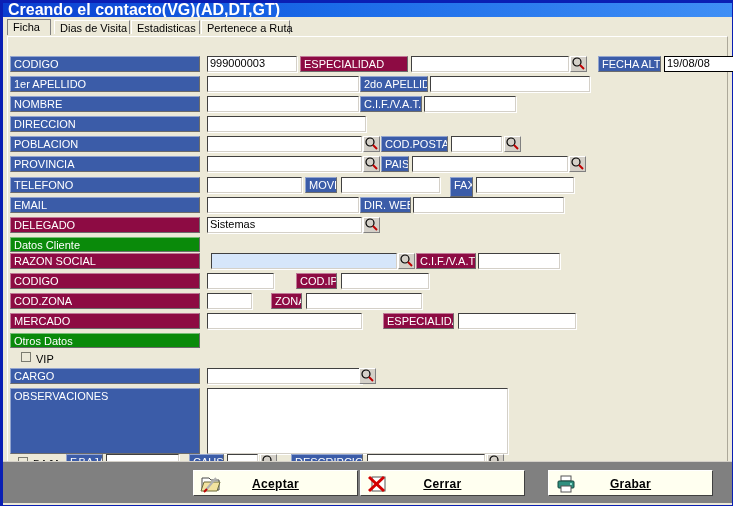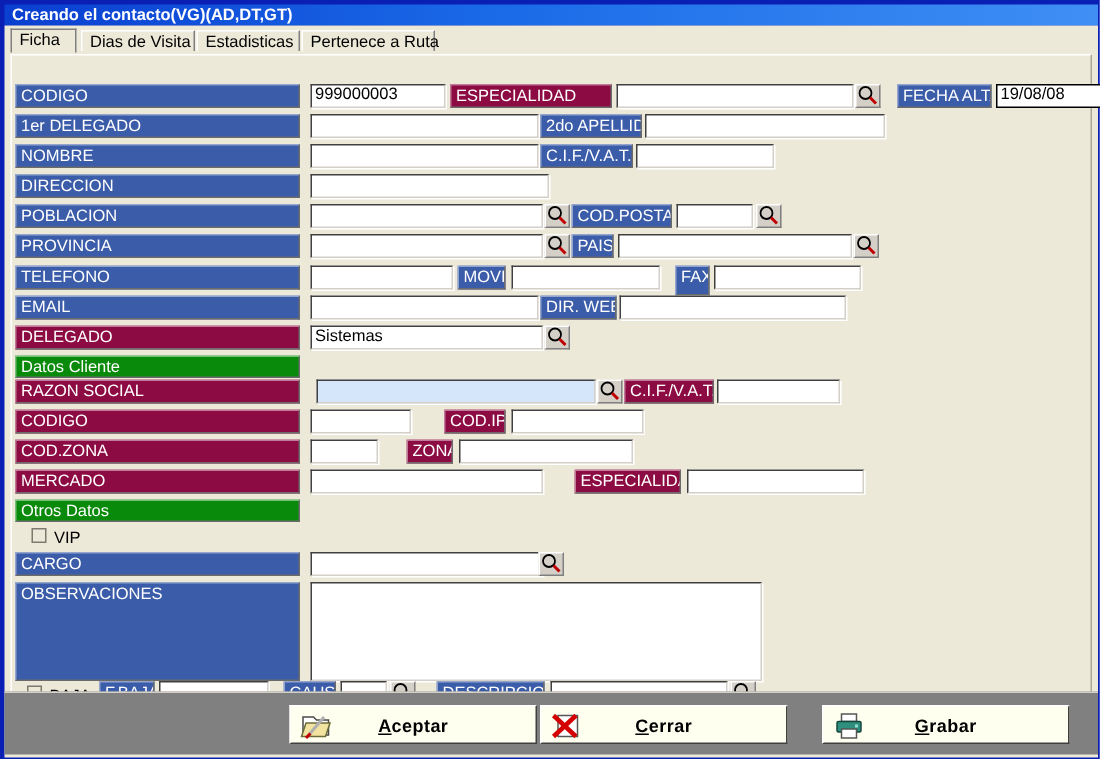--- a/index.html
+++ b/index.html
@@ -12,21 +12,21 @@
   .window{
     position:absolute;left:0;top:0;width:733px;height:506px;
     background:#0a1fb4;
     box-sizing:border-box;
     border:1px solid #0a1fb4;
   }
   
   .titlebar{
     position:absolute;left:2px;top:2px;width:729px;height:14px;
     background:linear-gradient(to right,#0a3fd0 0%,#1a6ae8 45%,#3f8ff5 100%);
-    color:#ffffff;font-weight:bold;font-size:11px;
+    color:#ffffff;font-weight:bold;font-size:16px;
     line-height:14px;padding-left:5px;box-sizing:border-box;
     white-space:nowrap;overflow:hidden;
   }
   
   .client{
     position:absolute;left:2px;top:16px;width:729px;height:488px;
     background:#ece9d8;
     box-sizing:border-box;
   }
   
@@ -139,21 +139,21 @@
     border-left:1px solid #ffffff;
     border-right:1px solid #404040;
     border-bottom:1px solid #404040;
     font-size:12px;
     color:#000;
     line-height:26px;
     text-align:center;
   }
   .btn .u{text-decoration:underline;}
   .btn .bicon{position:absolute;left:6px;top:3px;width:22px;height:20px;}
-  .btn .btxt{font-weight:bold;letter-spacing:.3px;}
+  .btn .btxt{font-weight:bold;letter-spacing:.3px;text-decoration:underline;}
 </style>
 </head>
 <body>
 
 <div class="window">
 
   <div class="titlebar">
     <span>Creando el contacto(VG)(AD,DT,GT)</span>
   </div>
 
@@ -189,21 +189,21 @@
           <circle cx="6" cy="5" r="4" fill="none" stroke="#000" stroke-width="1.2"></circle>
           <line x1="9" y1="8" x2="13" y2="12" stroke="#c00000" stroke-width="2"></line>
         </svg>
       </div>
       <div class="lbl blue" style="left:590px;top:19px;width:63px;height:16px;">
         <span>FECHA ALTA</span>
       </div>
       <div class="inp flat" style="left:656px;top:19px;width:72px;height:16px;">19/08/08</div>
 
       <div class="lbl blue" style="left:2px;top:39px;width:190px;height:16px;">
-        <span>1er DELEGADO</span>
+        <span>1er APELLIDO</span>
       </div>
       <div class="inp" style="left:199px;top:39px;width:152px;height:16px;"></div>
       <div class="lbl blue" style="left:352px;top:39px;width:68px;height:16px;">
         <span>2do APELLIDO</span>
       </div>
       <div class="inp" style="left:422px;top:39px;width:160px;height:16px;"></div>
 
       <div class="lbl blue" style="left:2px;top:59px;width:190px;height:16px;">
         <span>NOMBRE</span>
       </div>

